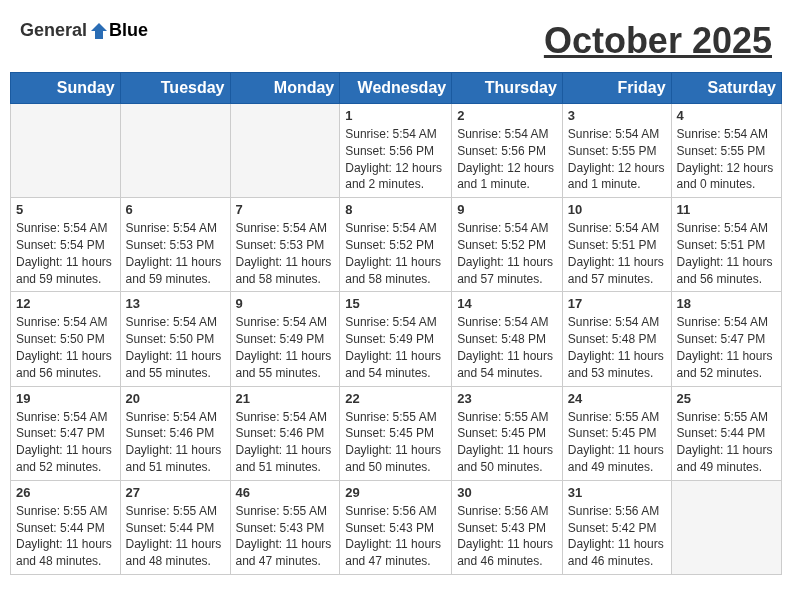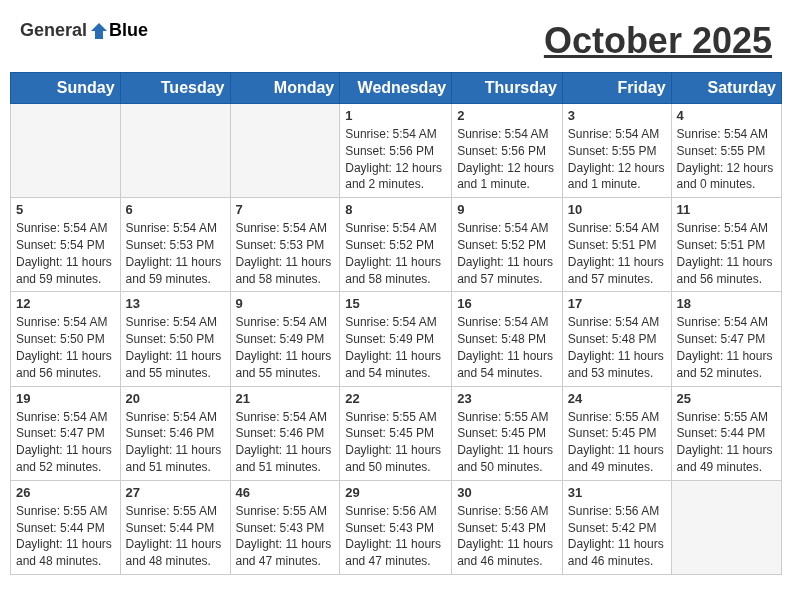--- a/index.html
+++ b/index.html
@@ -186,21 +186,21 @@
         </td>
         <td>
           <div class="day-number">9</div>
           <div class="day-info">Sunrise: 5:54 AM<br>Sunset: 5:49 PM<br>Daylight: 11 hours and 55 minutes.</div>
         </td>
         <td>
           <div class="day-number">15</div>
           <div class="day-info">Sunrise: 5:54 AM<br>Sunset: 5:49 PM<br>Daylight: 11 hours and 54 minutes.</div>
         </td>
         <td>
-          <div class="day-number">16</div>
+          <div class="day-number">14</div>
           <div class="day-info">Sunrise: 5:54 AM<br>Sunset: 5:48 PM<br>Daylight: 11 hours and 54 minutes.</div>
         </td>
         <td>
           <div class="day-number">17</div>
           <div class="day-info">Sunrise: 5:54 AM<br>Sunset: 5:48 PM<br>Daylight: 11 hours and 53 minutes.</div>
         </td>
         <td>
           <div class="day-number">18</div>
           <div class="day-info">Sunrise: 5:54 AM<br>Sunset: 5:47 PM<br>Daylight: 11 hours and 52 minutes.</div>
         </td>

